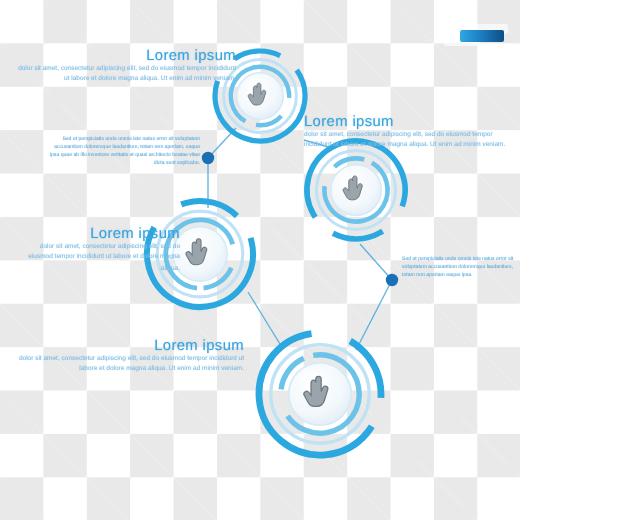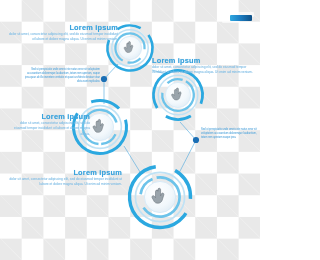--- a/index.html
+++ b/index.html
@@ -16,21 +16,21 @@
     background-image:
       linear-gradient(45deg,#e9e9e9 25%,transparent 25%,transparent 75%,#e9e9e9 75%),
       linear-gradient(45deg,#e9e9e9 25%,transparent 25%,transparent 75%,#e9e9e9 75%);
     background-size:43.4px 43.4px;
     background-position:0 0,21.7px 21.7px;
     background-color:#ffffff;
   }
   .layer{position:absolute;left:0;top:0;width:260px;height:260px;}
   .txt{position:absolute;}
   .head{
-    font-size:7.4px;font-weight:bold;color:#3aa3dd;
+    font-size:7.4px;font-weight:normal;color:#3aa3dd;
     letter-spacing:.2px;white-space:nowrap;
     text-shadow:0 0 .7px rgba(58,163,221,.55);
   }
   .body{
     font-size:3.25px;color:#7fbde6;line-height:1.62;
     text-shadow:0 0 .5px rgba(127,189,230,.5);
   }
   .body.tiny{font-size:2.55px;color:#5aa9dd;line-height:1.6;}
   .ra{text-align:right;}
   .la{text-align:left;}

